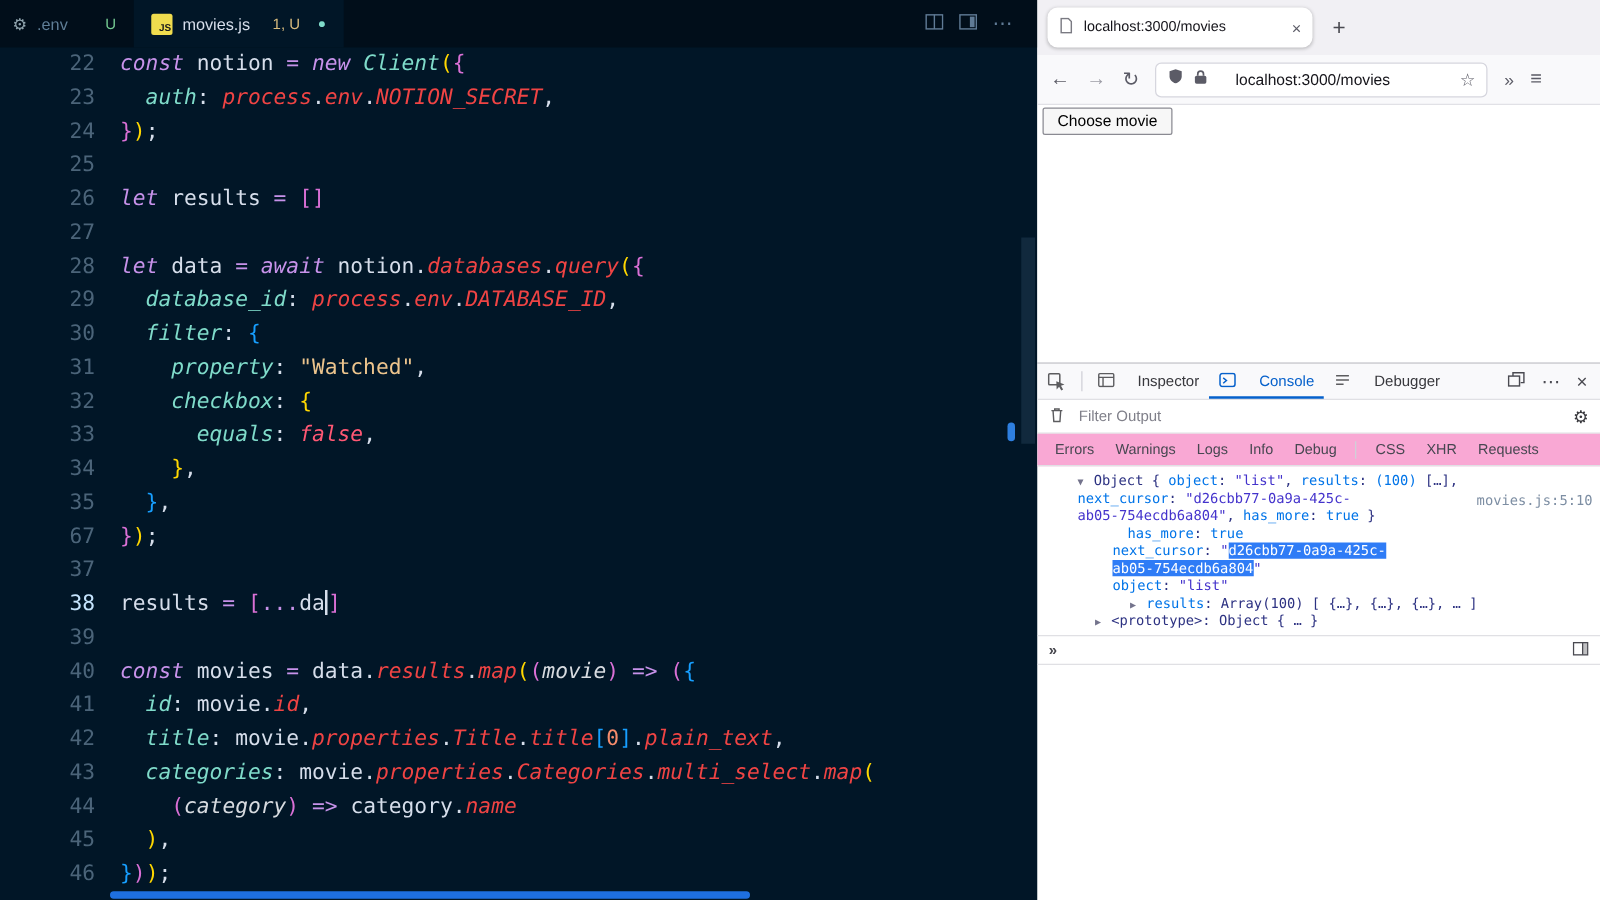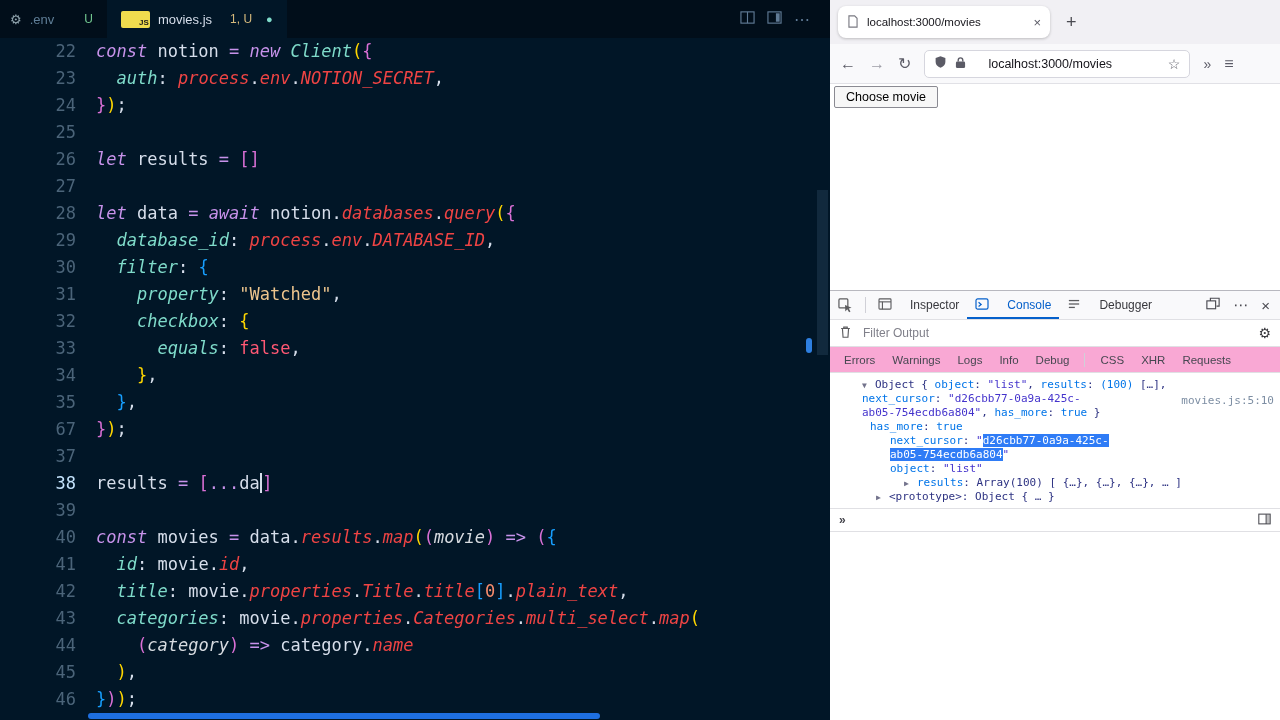--- a/index.html
+++ b/index.html
@@ -5,39 +5,39 @@
   html,body{margin:0;padding:0;width:1280px;height:720px;overflow:hidden;background:#fff;
     font-family:"Liberation Sans",sans-serif;-webkit-font-smoothing:antialiased;}
   
   .editor{position:absolute;left:0;top:0;width:830px;height:720px;background:#011627;}
   .etabbar{height:38px;background:#010e1a;display:flex;align-items:stretch;font-size:13px;color:#5f7e97;}
   .etab{display:flex;align-items:center;padding:0 14px;gap:8px;}
   .etab.env{padding-left:10px;}
   .etab .badge{margin-left:22px;font-size:12px;}
   .etab.active{background:#011627;color:#d6deeb;}
   .envgear{color:#90a4ae;font-size:13px;}
-  .jsicon{width:29px;height:17px;background:#f0dc4e;color:#1b1b1b;font-size:8px;font-weight:bold;
+  .jsicon{width:17px;height:17px;background:#f0dc4e;color:#1b1b1b;font-size:8px;font-weight:bold;
     display:flex;align-items:flex-end;justify-content:flex-end;padding:1px;box-sizing:border-box;border-radius:2px;}
   .moddot{color:#7fdbca;font-size:11px;margin-left:6px;}
   .eactions{margin-left:auto;display:flex;align-items:center;gap:12px;padding-right:20px;color:#607b96;}
   .eactions .more{font-size:16px;}
   .codewrap{position:absolute;top:38px;left:0;right:0;bottom:0;overflow:hidden;
     font-family:"DejaVu Sans Mono",monospace;font-size:17px;line-height:27px;}
   .line{display:flex;height:27px;white-space:pre;}
   .ln{width:96px;padding-right:20px;box-sizing:border-box;text-align:right;color:#4b6479;flex:none;}
   .ln.active{color:#c5e4fd;text-align:right;}
   .lc{flex:1;}
   .t-kw{color:#c792ea;font-style:italic}
   .t-op{color:#c792ea}
   .t-id{color:#d6deeb}
   .t-cls{color:#7fdbca;font-style:italic}
   .t-key{color:#7fdbca;font-style:italic}
   .t-prop{color:#ef4444;font-style:italic}
   .t-str{color:#ecc48d}
-  .t-bool{color:#ff5874;}
+  .t-bool{color:#ff5874;font-style:italic}
   .t-num{color:#f78c6c}
   .t-pu{color:#d6deeb}
   .t-b1{color:#ffd700}
   .t-b2{color:#da70d6}
   .t-b3{color:#179fff}
   .t-param{color:#d7dbe0;font-style:italic}
   .caret{display:inline-block;width:2.5px;height:20px;background:#d6deeb;vertical-align:-4px;}
   .vthumb{position:absolute;right:2px;top:190px;width:11px;height:165px;background:rgba(122,160,200,0.14);}
   .vmark{position:absolute;right:18px;top:338px;width:6px;height:15px;background:#2e7fe0;border-radius:3px;}
   .hthumb{position:absolute;left:88px;bottom:1px;width:512px;height:6px;background:#1e6fe0;border-radius:3px;}
@@ -269,21 +269,21 @@
         <span class="chip">Debug</span>
         <div class="chipsep"></div>
         <span class="chip">CSS</span>
         <span class="chip">XHR</span>
         <span class="chip">Requests</span>
       </div>
     <div class="dout" id="console-rows">
         <div class="crow" style="padding-left: 32px;"><span class="arrow">▼</span><span class="c-cls">Object </span><span class="c-pu">{ </span><span class="c-key">object</span><span class="c-pu">: </span><span class="c-str">"list"</span><span class="c-pu">, </span><span class="c-key">results</span><span class="c-pu">: </span><span class="c-num">(100)</span><span class="c-pu"> […]</span><span class="c-pu">,</span><span class="srclink">movies.js:5:10</span></div>
         <div class="crow" style="padding-left: 32px;"><span class="c-key">next_cursor</span><span class="c-pu">: </span><span class="c-str">"d26cbb77-0a9a-425c-</span></div>
         <div class="crow" style="padding-left: 32px;"><span class="c-str">ab05-754ecdb6a804"</span><span class="c-pu">, </span><span class="c-key">has_more</span><span class="c-pu">: </span><span class="c-bool">true</span><span class="c-pu"> }</span></div>
-        <div class="crow" style="padding-left: 40px;"><span class="c-key">has_more</span><span class="c-pu">: </span><span class="c-bool">true</span></div>
+        <div class="crow" style="padding-left: 40px; margin-left: 32px;"><span class="c-key">has_more</span><span class="c-pu">: </span><span class="c-bool">true</span></div>
         <div class="crow" style="padding-left: 60px;"><span class="c-key">next_cursor</span><span class="c-pu">: </span><span class="c-str">"</span><span class="c-sel">d26cbb77-0a9a-425c-</span></div>
         <div class="crow" style="padding-left: 60px;"><span class="c-sel">ab05-754ecdb6a804</span><span class="c-str">"</span></div>
         <div class="crow" style="padding-left: 60px;"><span class="c-key">object</span><span class="c-pu">: </span><span class="c-str">"list"</span></div>
         <div class="crow" style="padding-left: 74px;"><span class="arrow">▶</span><span class="c-key">results</span><span class="c-pu">: </span><span class="c-cls">Array(100)</span><span class="c-pu"> [ </span><span class="c-pu">{…}</span><span class="c-pu">, </span><span class="c-pu">{…}</span><span class="c-pu">, </span><span class="c-pu">{…}</span><span class="c-pu">, … ]</span></div>
         <div class="crow" style="padding-left: 46px;"><span class="arrow">▶</span><span class="c-proto">&lt;prototype&gt;</span><span class="c-pu">: </span><span class="c-pu">Object { … }</span></div>
       </div>
     <div class="dprompt">
       <span>»</span>
       <span class="ptoggle">
         <svg width="13" height="12" viewBox="0 0 16 14">

